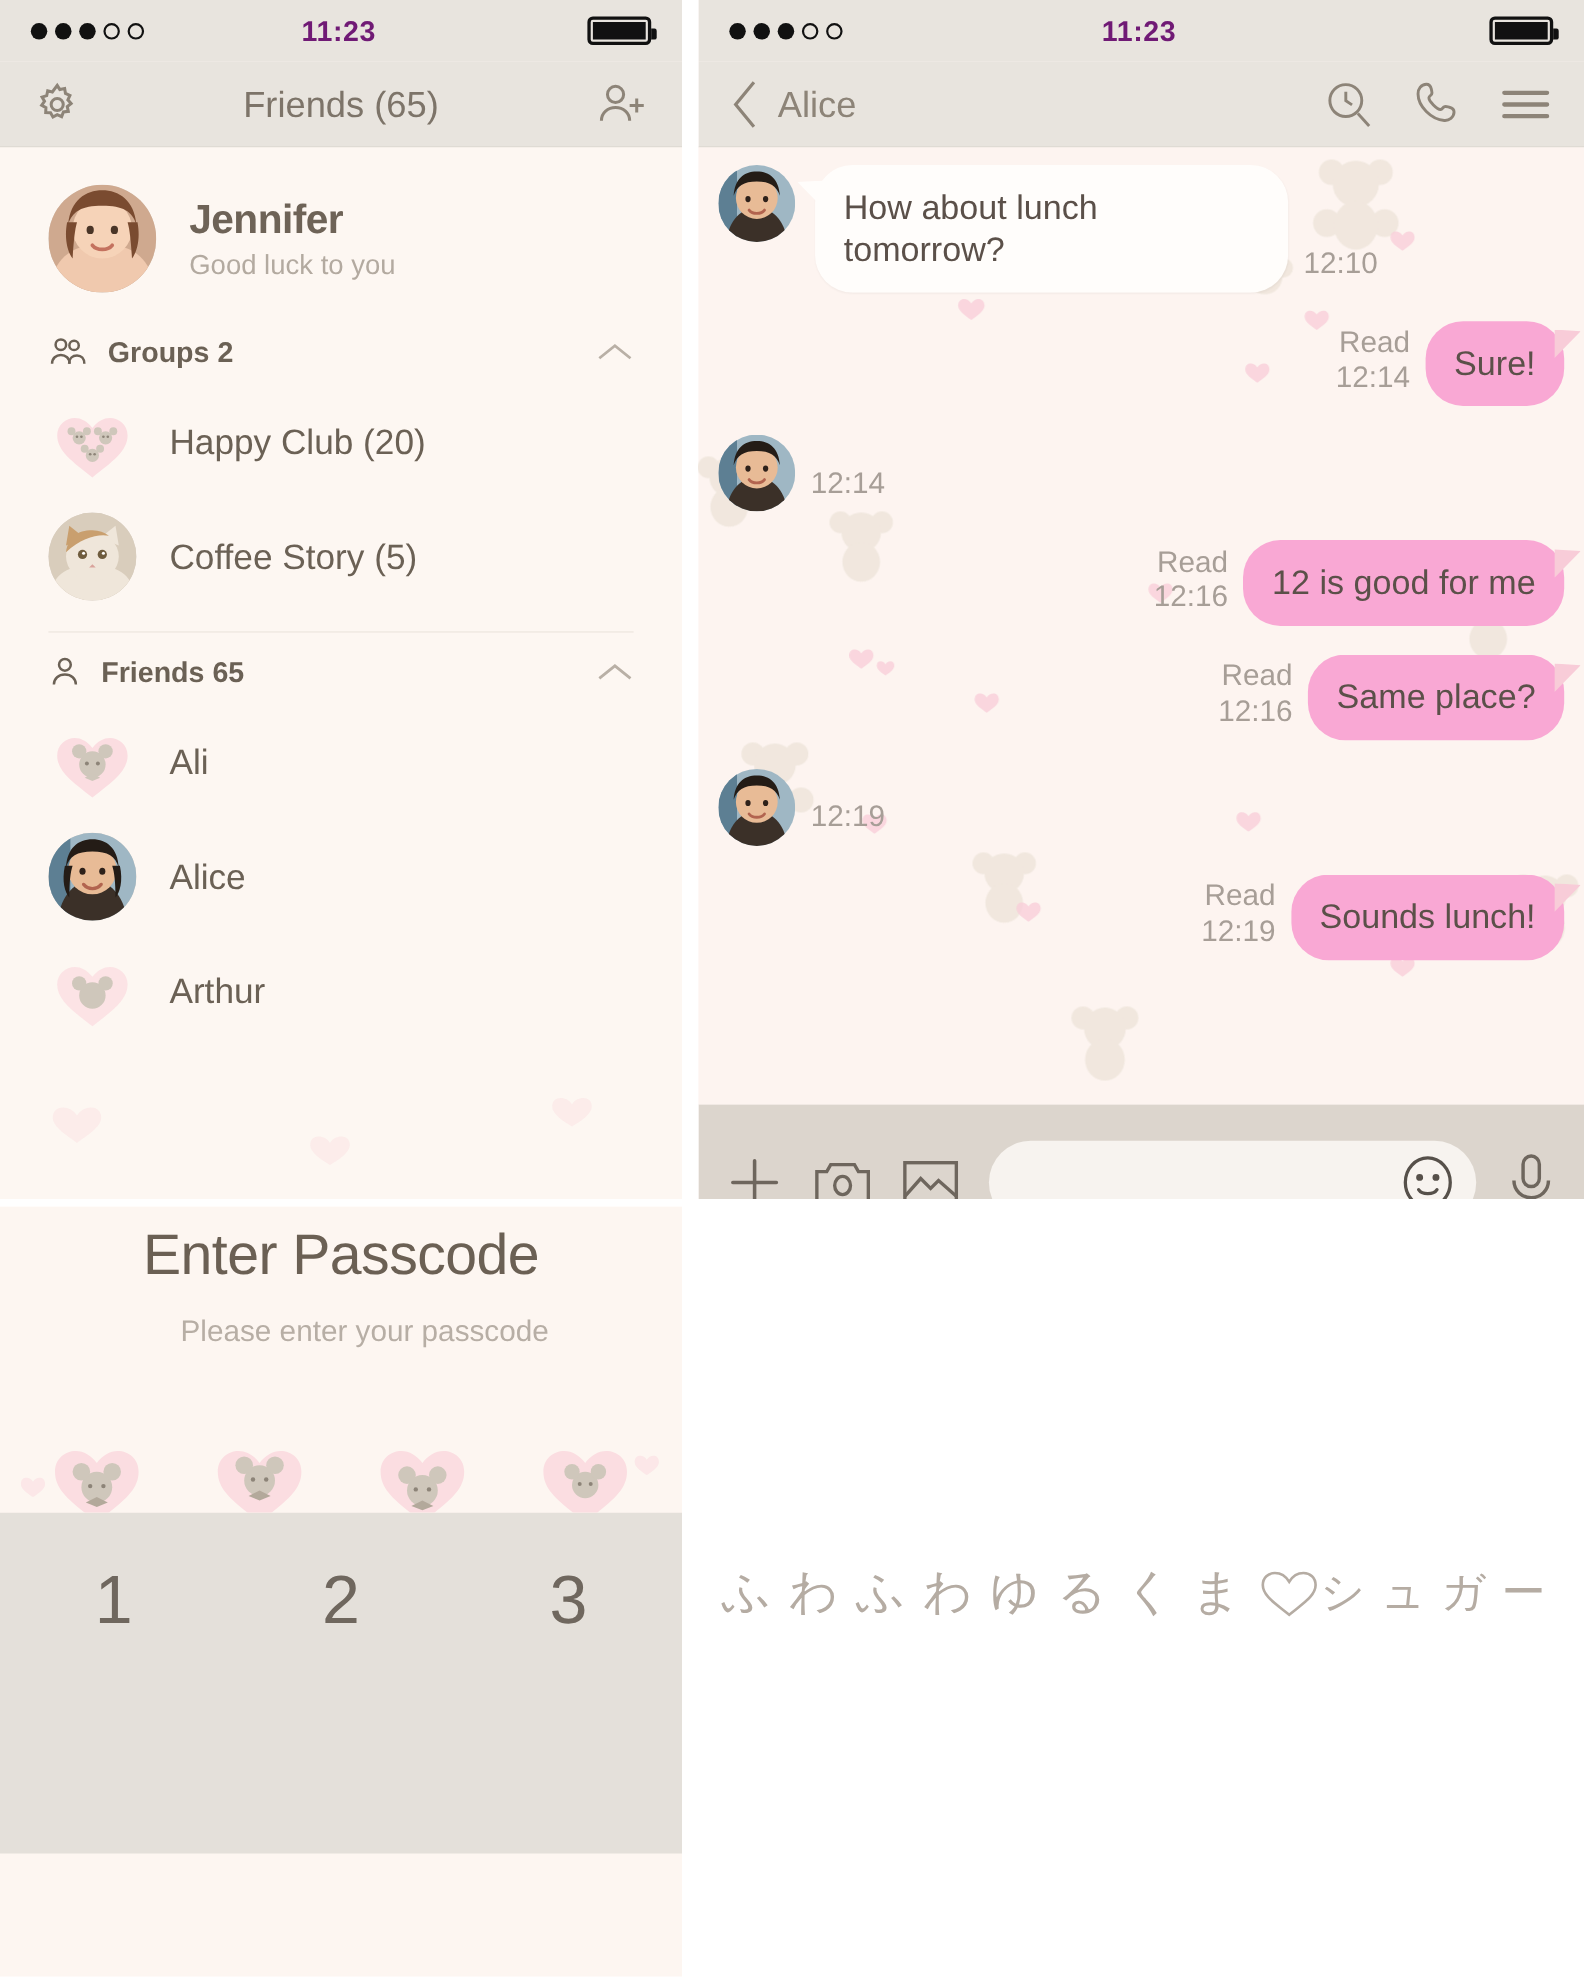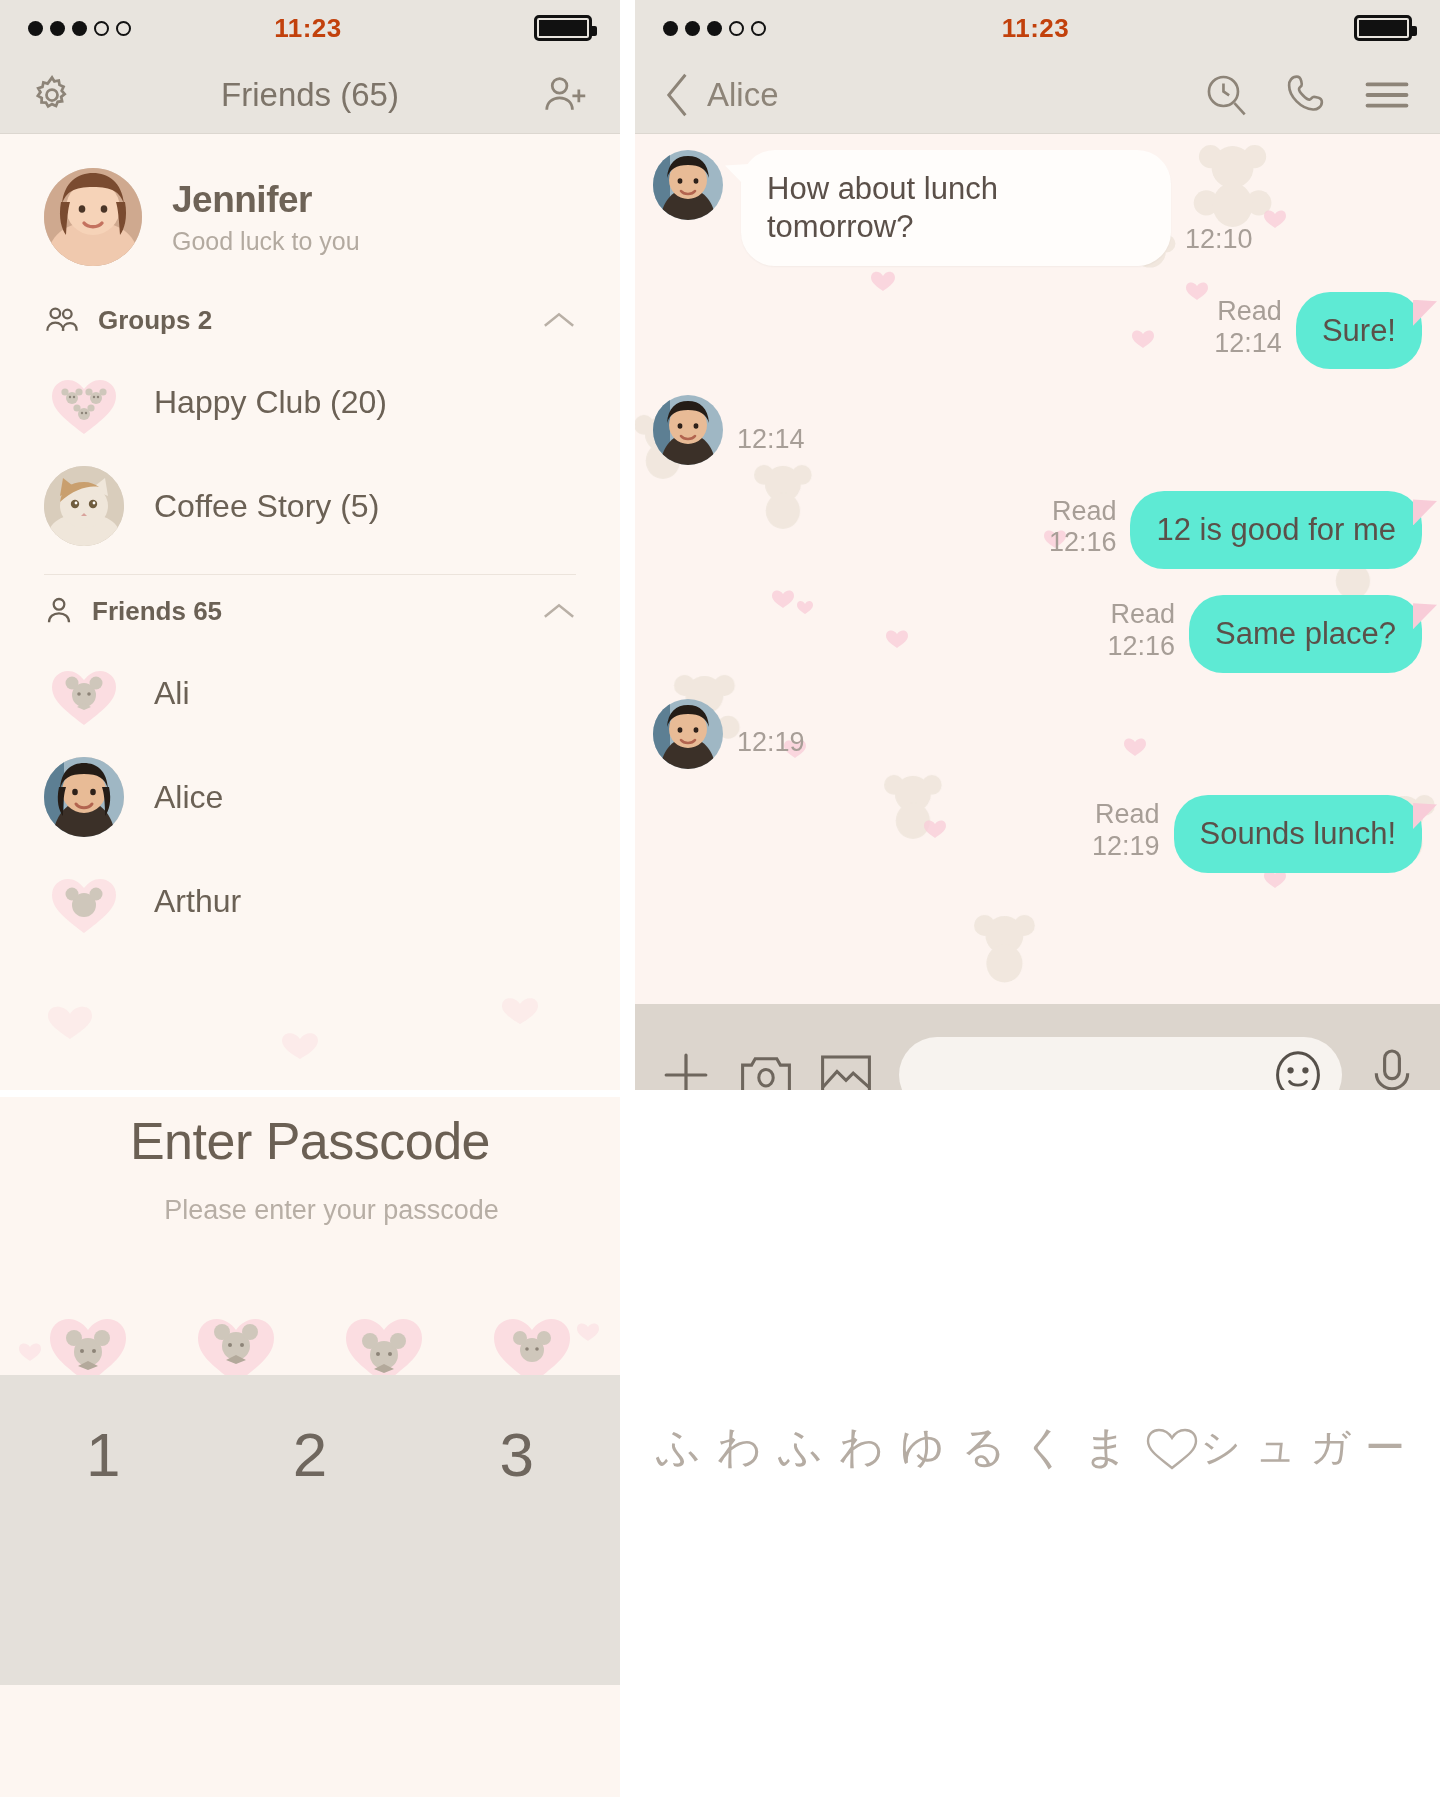--- a/index.html
+++ b/index.html
@@ -11,21 +11,21 @@
   
   .phone { position:absolute; overflow:hidden; background:#fdf6f1; }
 
   
   .statusbar { height:56px; background:#e8e4de; display:flex; align-items:center;
     padding:0 28px; position:relative; }
   .sb-dots { display:flex; gap:7px; align-items:center; }
   .sb-dot { width:15px; height:15px; border-radius:50%; background:#111; }
   .sb-dot.hollow { background:transparent; border:2px solid #111; }
   .sb-time { position:absolute; left:0; right:4px; text-align:center;
-    font-size:26px; font-weight:bold; color:#c2410c; letter-spacing:.5px; }
+    font-size:26px; font-weight:bold; color:#701a75; letter-spacing:.5px; }
   .sb-batt { margin-left:auto; width:58px; height:26px; border:3px solid #111;
     border-radius:5px; position:relative; background:#111;
     background-clip:content-box; padding:2px; }
   .sb-batt::after { content:""; position:absolute; right:-8px; top:8px;
     width:5px; height:10px; background:#111; border-radius:0 2px 2px 0; }
 
   
   .navbar { height:78px; background:#e8e4de; display:flex; align-items:center;
     padding:0 30px; position:relative; border-bottom:1px solid #dcd7d0; }
   .nav-title { position:absolute; left:0; right:0; text-align:center;
@@ -71,21 +71,21 @@
     position:relative; z-index:3; }
   .msg.in { justify-content:flex-start; }
   .msg.out { justify-content:flex-end; }
   .bub { position:relative; max-width:430px; padding:20px 26px;
     font-size:31px; line-height:1.22; color:#5b5049; }
   .bub.in { background:#fffdfb; border-radius:34px; margin-left:18px;
     box-shadow:0 1px 2px rgba(0,0,0,.04); }
   .bub.in::before { content:""; position:absolute; left:-16px; top:14px;
     width:24px; height:26px; background:#fffdfb;
     clip-path:polygon(100% 0, 100% 100%, 0 6%); }
-  .bub.out { background:#5eead4; border-radius:34px;text-align:center; }
+  .bub.out { background:#f9a8d4; border-radius:34px;text-align:center; }
   .bub.out::before { content:""; position:absolute; right:-15px; top:8px;
     width:24px; height:26px; background:#f8ccd8;
     clip-path:polygon(0 0, 0 100%, 100% 6%); }
   .meta { font-size:27px; color:#a79e97; line-height:1.18; white-space:nowrap; }
   .meta.left { margin-right:14px; text-align:right; align-self:flex-end;
     padding-bottom:10px; }
   .meta.right { margin-left:14px; align-self:flex-end; padding-bottom:10px; }
   .chatavatar { width:70px; height:70px; border-radius:50%; overflow:hidden;
     flex:none; }
 

